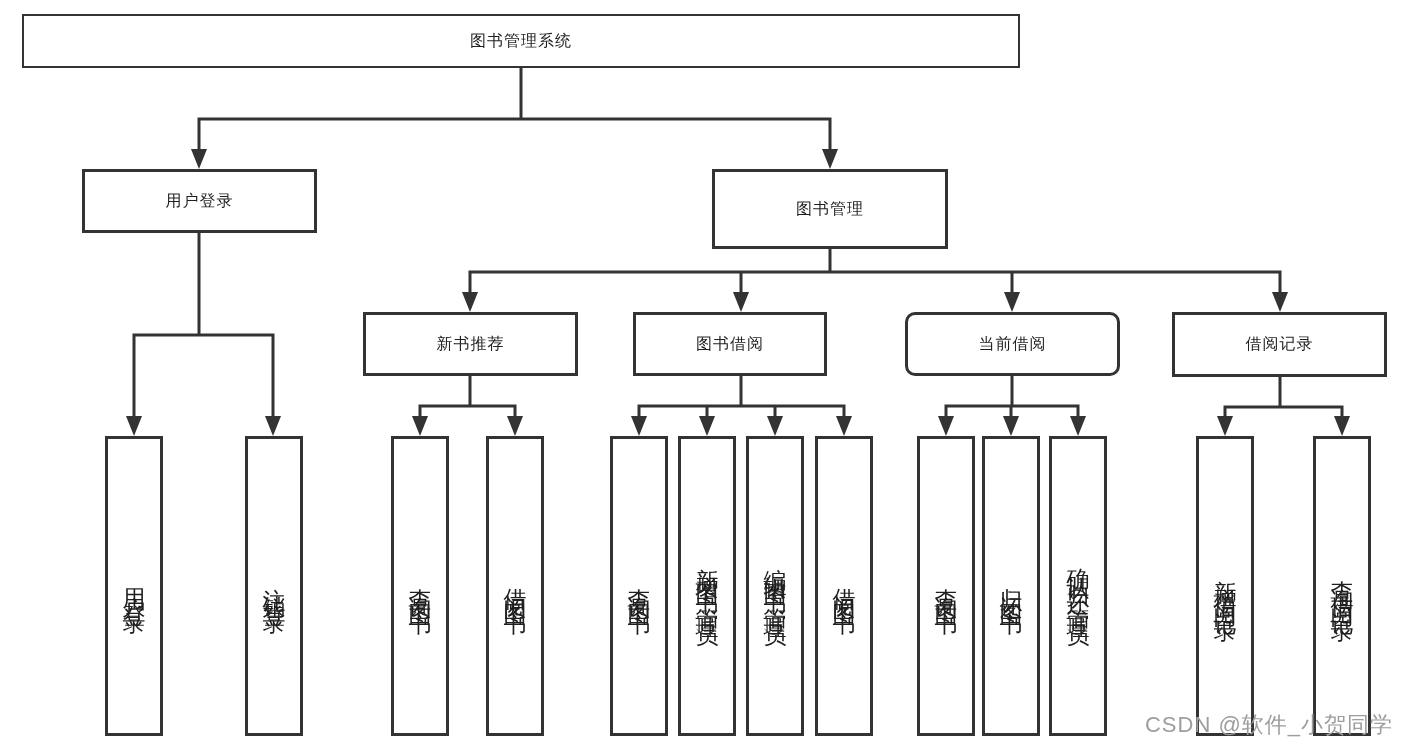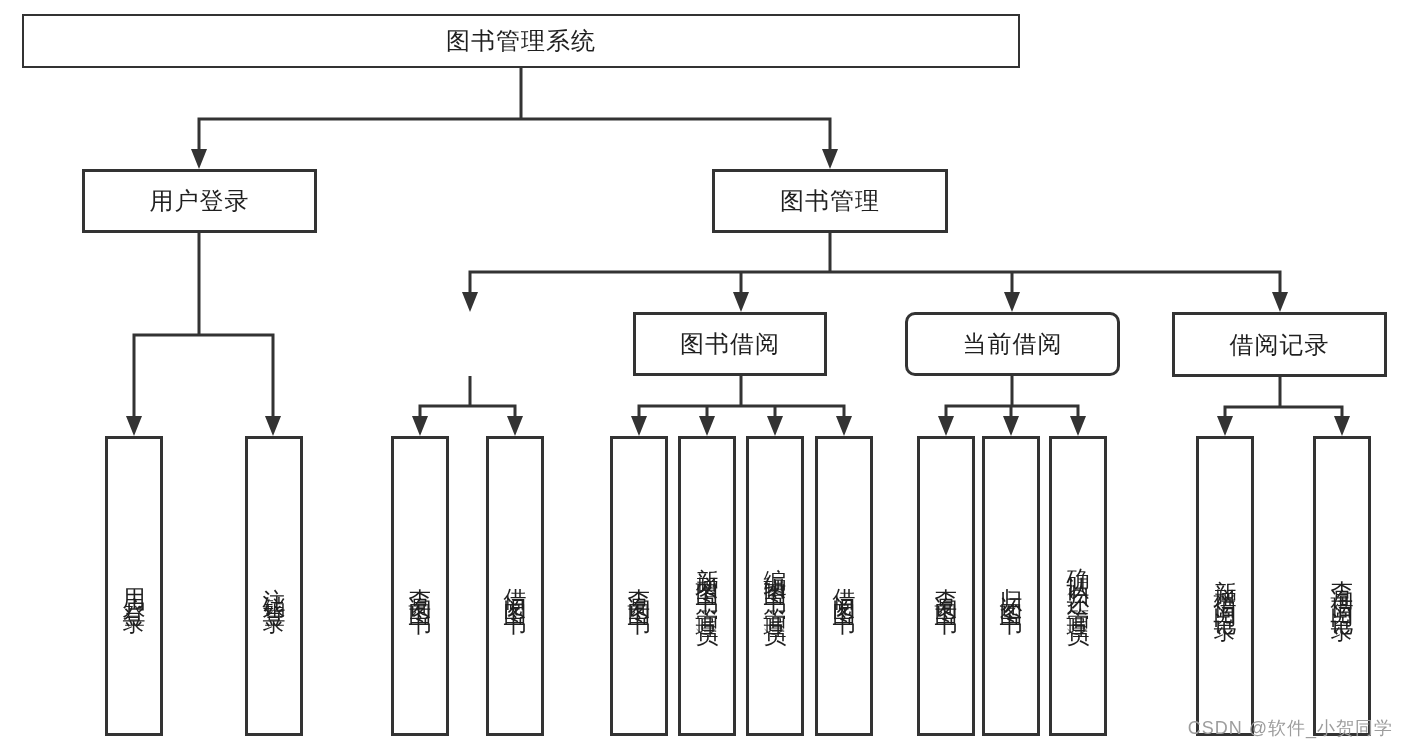--- a/index.html
+++ b/index.html
@@ -18,21 +18,21 @@
   }
   .box {
     position: absolute;
     box-sizing: border-box;
     background: #ffffff;
     border: 3px solid #333333;
     display: flex;
     align-items: center;
     justify-content: center;
     color: #1f1f1f;
-    font-size: 24px;
+    font-size: 16px;
     letter-spacing: 1px;
     white-space: nowrap;
   }
   .box.root { border-width: 2px; }
   .leaf {
     position: absolute;
     box-sizing: border-box;
     background: #ffffff;
     border: 3px solid #333333;
     width: 58px;
@@ -48,21 +48,21 @@
     color: #1f1f1f;
     font-size: 23px;
     letter-spacing: 8px;
     line-height: 1;
     white-space: nowrap;
   }
   .watermark {
     position: absolute;
     right: 12px;
     bottom: 7px;
-    font-size: 18px;
+    font-size: 22px;
     color: #9d9d9d;
     letter-spacing: 1px;
   }
 </style>
 </head>
 <body>
 
 <div id="canvas">
 
   <svg id="connectors" viewBox="0 0 1405 747" xmlns="http://www.w3.org/2000/svg">
@@ -104,22 +104,23 @@
       <polygon points="1003,416 1019,416 1011,436"></polygon>
       <polygon points="1070,416 1086,416 1078,436"></polygon>
       <polygon points="1217,416 1233,416 1225,436"></polygon>
       <polygon points="1334,416 1350,416 1342,436"></polygon>
     </g>
   </svg>
 
   <div class="box root" style="left:22px; top:14px; width:998px; height:54px;">图书管理系统</div>
 
   <div class="box" style="left:82px; top:169px; width:235px; height:64px;">用户登录</div>
-  <div class="box" style="left:712px; top:169px; width:236px; height:64px;">图书管理</div>
+  <div class="box" style="left:712px; top:169px; width:236px; height:80px;">图书管理</div>
 
+  <div class="box" style="left:363px; top:312px; width:215px; height:64px;">新书推荐</div>
   <div class="box" style="left:633px; top:312px; width:194px; height:64px;">图书借阅</div>
   <div class="box" style="left:905px; top:312px; width:215px; height:64px;border-radius:10px;">当前借阅</div>
   <div class="box" style="left:1172px; top:312px; width:215px; height:65px;">借阅记录</div>
 
   <div class="leaf" style="left:105px;">
     <span class="vtext">用户登录</span>
   </div>
   <div class="leaf" style="left:245px;">
     <span class="vtext">注销登录</span>
   </div>

